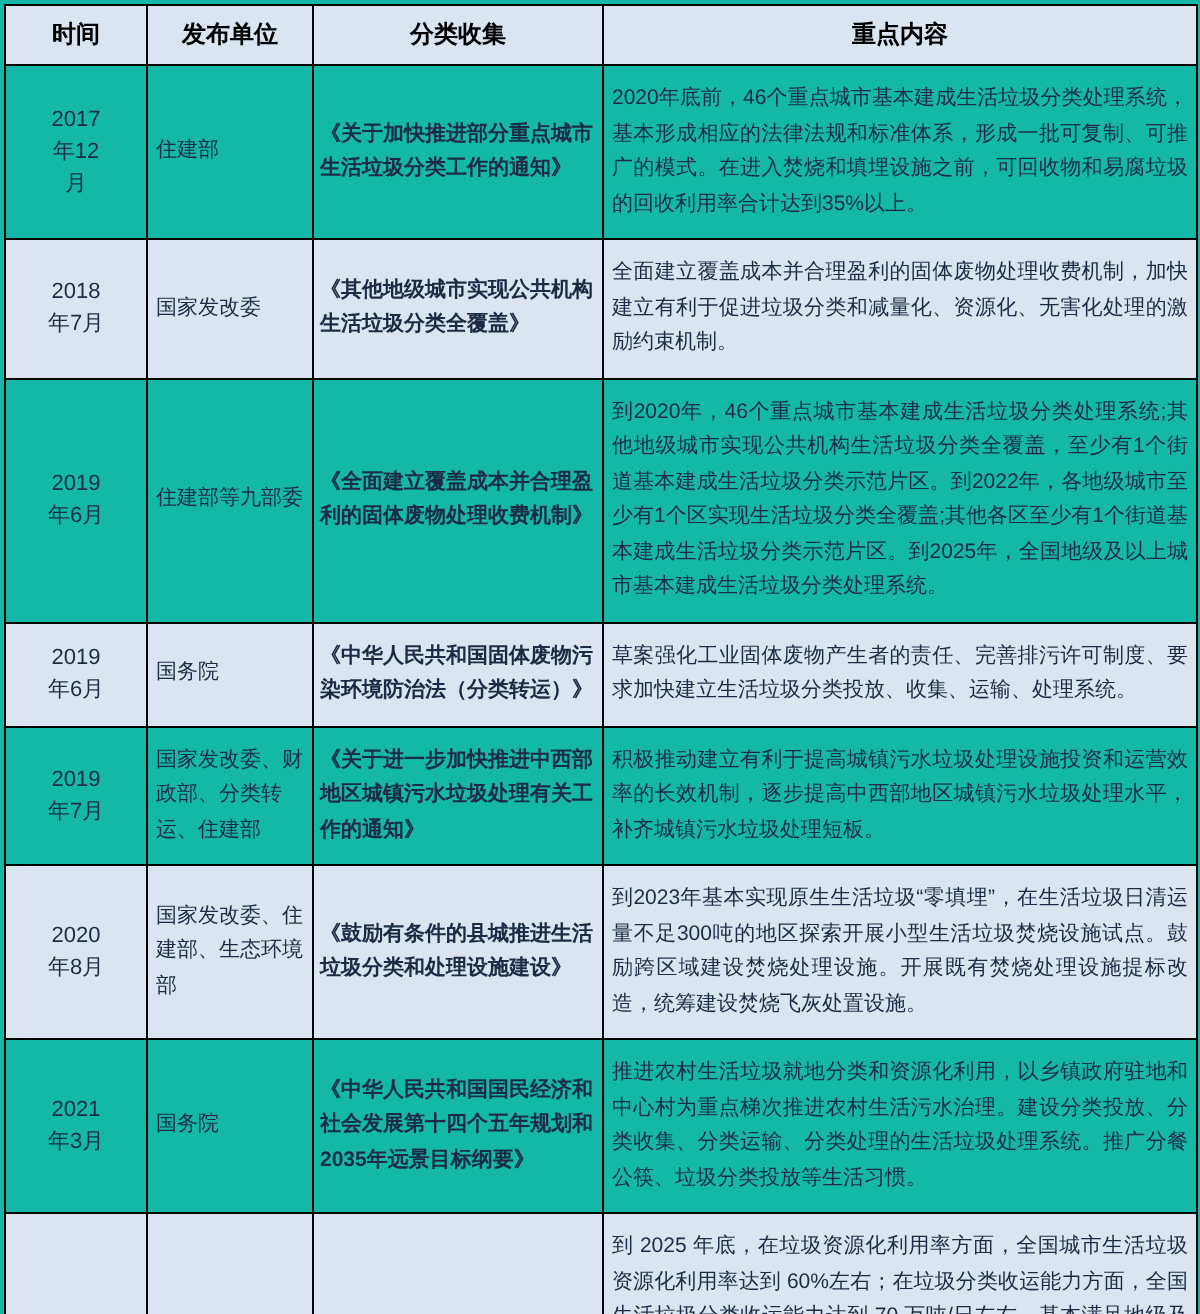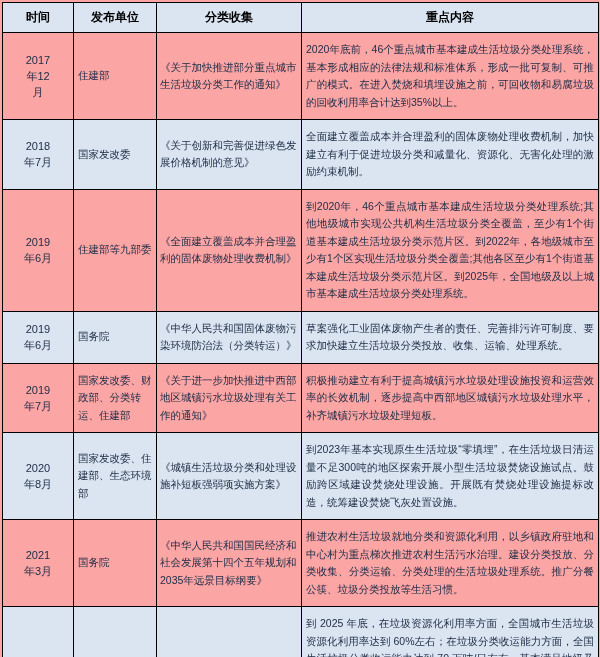--- a/index.html
+++ b/index.html
@@ -7,21 +7,21 @@
     padding: 0;
     background: #ffffff;
     width: 600px;
     font-family: "Liberation Sans", "DejaVu Sans", sans-serif;
   }
   .page {
     width: 600px;
     height: 657px;
     box-sizing: border-box;
     padding: 2px;
-    background: #fca5a5;
+    background: #14b8a6;
   }
   table.policy-table {
     border-collapse: collapse;
     width: 596px;
     table-layout: fixed;
   }
   table.policy-table th,
   table.policy-table td {
     border: 1px solid #000000;
     vertical-align: middle;
@@ -48,20 +48,21 @@
     font-size: 10.5px;
     line-height: 17.5px;
     text-align: left;
     padding: 2px 2px 2px 4px;
   }
   td.c-policy {
     font-size: 10.5px;
     line-height: 17.5px;
     text-align: left;
     padding: 2px 3px;
+    font-weight: bold;
   }
   td.c-content {
     font-size: 10.5px;
     line-height: 17.5px;
     text-align: justify;
     padding: 8px 4px;
   }
   col.col-time    { width: 71px;  }
   col.col-unit    { width: 83px;  }
   col.col-policy  { width: 145px; }
@@ -89,21 +90,21 @@
     <tbody>
       <tr style="height:75px;">
         <td class="c-time">2017年12月</td>
         <td class="c-unit">住建部</td>
         <td class="c-policy">《关于加快推进部分重点城市生活垃圾分类工作的通知》</td>
         <td class="c-content">2020年底前，46个重点城市基本建成生活垃圾分类处理系统，基本形成相应的法律法规和标准体系，形成一批可复制、可推广的模式。在进入焚烧和填埋设施之前，可回收物和易腐垃圾的回收利用率合计达到35%以上。</td>
       </tr>
       <tr style="height:45px;" class="shaded">
         <td class="c-time">2018年7月</td>
         <td class="c-unit">国家发改委</td>
-        <td class="c-policy">《关于创新和完善促进绿色发展价格机制的意见》</td>
+        <td class="c-policy">《其他地级城市实现公共机构生活垃圾分类全覆盖》</td>
         <td class="c-content">全面建立覆盖成本并合理盈利的固体废物处理收费机制，加快建立有利于促进垃圾分类和减量化、资源化、无害化处理的激励约束机制。</td>
       </tr>
       <tr style="height:104px;">
         <td class="c-time">2019年6月</td>
         <td class="c-unit">住建部等九部委</td>
         <td class="c-policy">《全面建立覆盖成本并合理盈利的固体废物处理收费机制》</td>
         <td class="c-content">到2020年，46个重点城市基本建成生活垃圾分类处理系统;其他地级城市实现公共机构生活垃圾分类全覆盖，至少有1个街道基本建成生活垃圾分类示范片区。到2022年，各地级城市至少有1个区实现生活垃圾分类全覆盖;其他各区至少有1个街道基本建成生活垃圾分类示范片区。到2025年，全国地级及以上城市基本建成生活垃圾分类处理系统。</td>
       </tr>
       <tr style="height:42px;" class="shaded">
         <td class="c-time">2019年6月</td>
@@ -113,21 +114,21 @@
       </tr>
       <tr style="height:56px;">
         <td class="c-time">2019年7月</td>
         <td class="c-unit">国家发改委、财政部、分类转运、住建部</td>
         <td class="c-policy">《关于进一步加快推进中西部地区城镇污水垃圾处理有关工作的通知》</td>
         <td class="c-content">积极推动建立有利于提高城镇污水垃圾处理设施投资和运营效率的长效机制，逐步提高中西部地区城镇污水垃圾处理水平，补齐城镇污水垃圾处理短板。</td>
       </tr>
       <tr style="height:84px;" class="shaded">
         <td class="c-time">2020年8月</td>
         <td class="c-unit">国家发改委、住建部、生态环境部</td>
-        <td class="c-policy">《城镇生活垃圾分类和处理设施补短板强弱项实施方案》</td>
+        <td class="c-policy">《鼓励有条件的县城推进生活垃圾分类和处理设施建设》</td>
         <td class="c-content">到2023年基本实现原生生活垃圾“零填埋”，在生活垃圾日清运量不足300吨的地区探索开展小型生活垃圾焚烧设施试点。鼓励跨区域建设焚烧处理设施。开展既有焚烧处理设施提标改造，统筹建设焚烧飞灰处置设施。</td>
       </tr>
       <tr style="height:80px;">
         <td class="c-time">2021年3月</td>
         <td class="c-unit">国务院</td>
         <td class="c-policy">《中华人民共和国国民经济和社会发展第十四个五年规划和2035年远景目标纲要》</td>
         <td class="c-content">推进农村生活垃圾就地分类和资源化利用，以乡镇政府驻地和中心村为重点梯次推进农村生活污水治理。建设分类投放、分类收集、分类运输、分类处理的生活垃圾处理系统。推广分餐公筷、垃圾分类投放等生活习惯。</td>
       </tr>
       <tr style="height:132px;" class="shaded">
         <td class="c-time">2021年5月</td>

